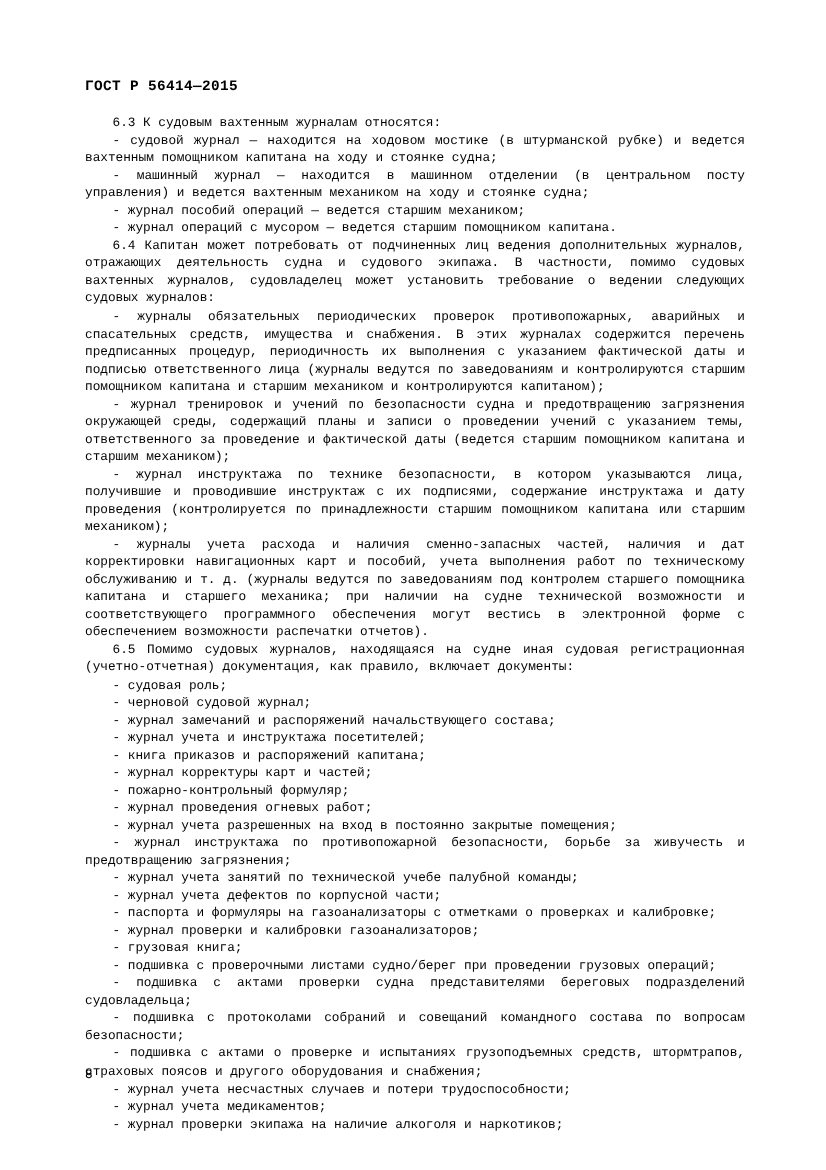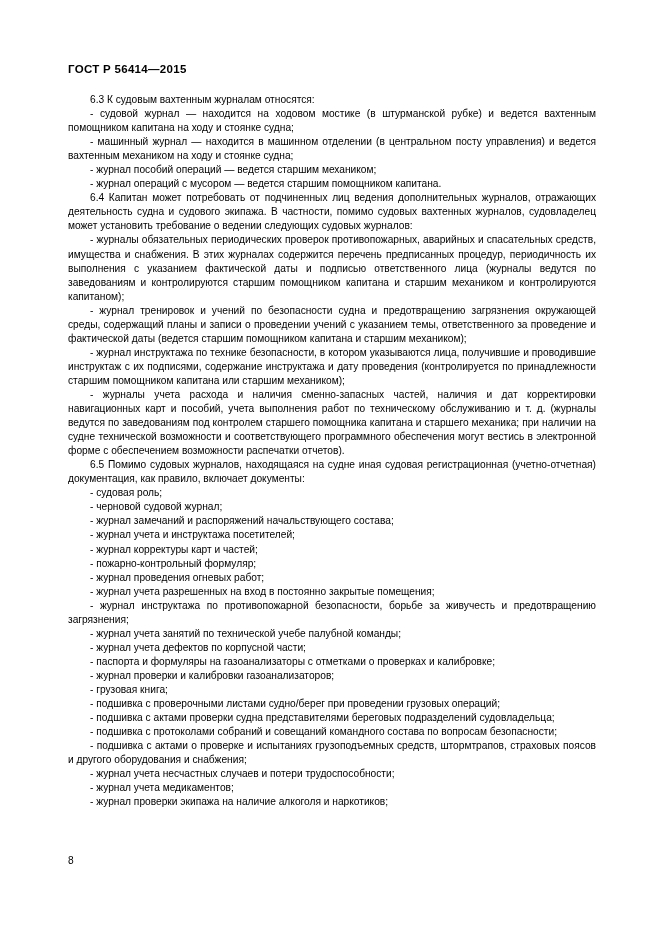--- a/index.html
+++ b/index.html
@@ -14,20 +14,21 @@
     color: #000000;
     position: relative;
     overflow: hidden;
   }
   .page {
     position: relative;
     width: 661px;
     height: 936px;
     box-sizing: border-box;
     padding: 0;
+    font-family: Liberation Mono, monospace;
   }
   .header {
     position: absolute;
     top: 63px;
     left: 68px;
     font-size: 11.5px;
     letter-spacing: 0.3px;
     font-weight: bold;
     white-space: nowrap;
   }
@@ -74,20 +75,21 @@
       <p class="p ind">6.4  Капитан может потребовать от подчиненных лиц ведения дополнительных журналов, отражающих деятельность судна и судового экипажа. В частности, помимо судовых вахтенных журналов, судовладелец может установить требование о ведении следующих судовых журналов:</p>
       <p class="p li">-  журналы обязательных периодических проверок противопожарных, аварийных и спасательных средств, имущества и снабжения. В этих журналах содержится перечень предписанных процедур, периодичность их выполнения с указанием фактической даты и подписью ответственного лица (журналы ведутся по заведованиям и контролируются старшим помощником капитана и старшим механиком и контролируются капитаном);</p>
       <p class="p li">-  журнал тренировок и учений по безопасности судна и предотвращению загрязнения окружающей среды, содержащий планы и записи о проведении учений с указанием темы, ответственного за проведение и фактической даты (ведется старшим помощником капитана и старшим механиком);</p>
       <p class="p li">-  журнал инструктажа по технике безопасности, в котором указываются лица, получившие и проводившие инструктаж с их подписями, содержание инструктажа и дату проведения (контролируется по принадлежности старшим помощником капитана или старшим механиком);</p>
       <p class="p li">-  журналы учета расхода и наличия сменно-запасных частей, наличия и дат корректировки навигационных карт и пособий, учета выполнения работ по техническому обслуживанию и т. д. (журналы ведутся по заведованиям под контролем старшего помощника капитана и старшего механика; при наличии на судне технической возможности и соответствующего программного обеспечения могут вестись в электронной форме с обеспечением возможности распечатки отчетов).</p>
       <p class="p ind">6.5  Помимо судовых журналов, находящаяся на судне иная судовая регистрационная (учетно-отчетная) документация, как правило, включает документы:</p>
       <p class="p li">-  судовая роль;</p>
       <p class="p li">-  черновой судовой журнал;</p>
       <p class="p li">-  журнал замечаний и распоряжений начальствующего состава;</p>
       <p class="p li">-  журнал учета и инструктажа посетителей;</p>
+      <p class="p li">-  книга приказов и распоряжений капитана;</p>
       <p class="p li">-  журнал корректуры карт и частей;</p>
       <p class="p li">-  пожарно-контрольный формуляр;</p>
       <p class="p li">-  журнал проведения огневых работ;</p>
       <p class="p li">-  журнал учета разрешенных на вход в постоянно закрытые помещения;</p>
       <p class="p li">-  журнал инструктажа по противопожарной безопасности, борьбе за живучесть и предотвращению загрязнения;</p>
       <p class="p li">-  журнал учета занятий по технической учебе палубной команды;</p>
       <p class="p li">-  журнал учета дефектов по корпусной части;</p>
       <p class="p li">-  паспорта и формуляры на газоанализаторы с отметками о проверках и калибровке;</p>
       <p class="p li">-  журнал проверки и калибровки газоанализаторов;</p>
       <p class="p li">-  грузовая книга;</p>

